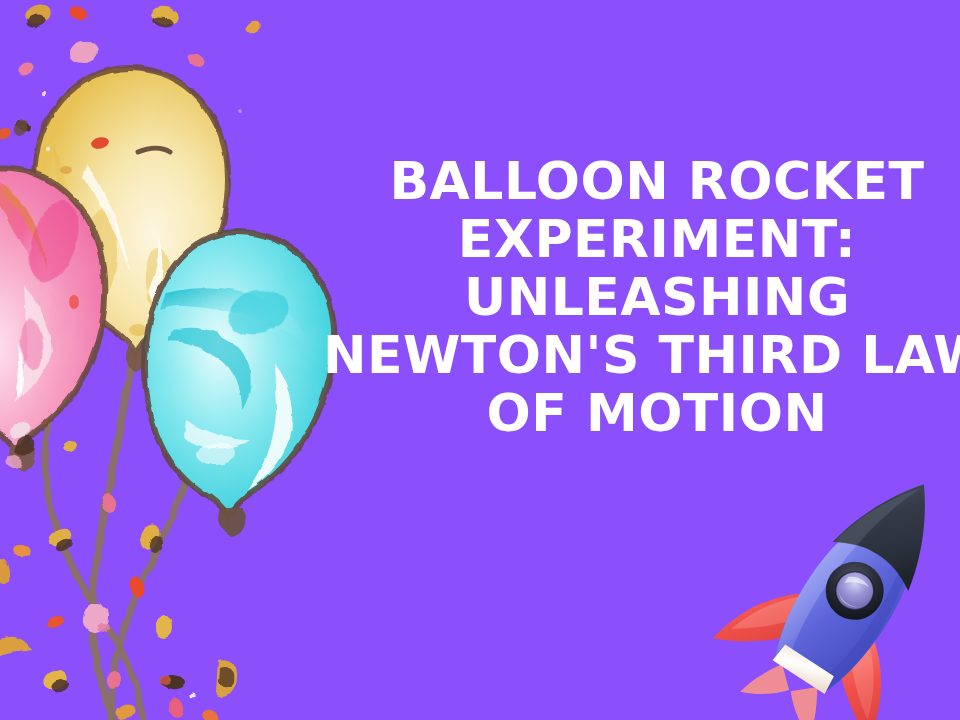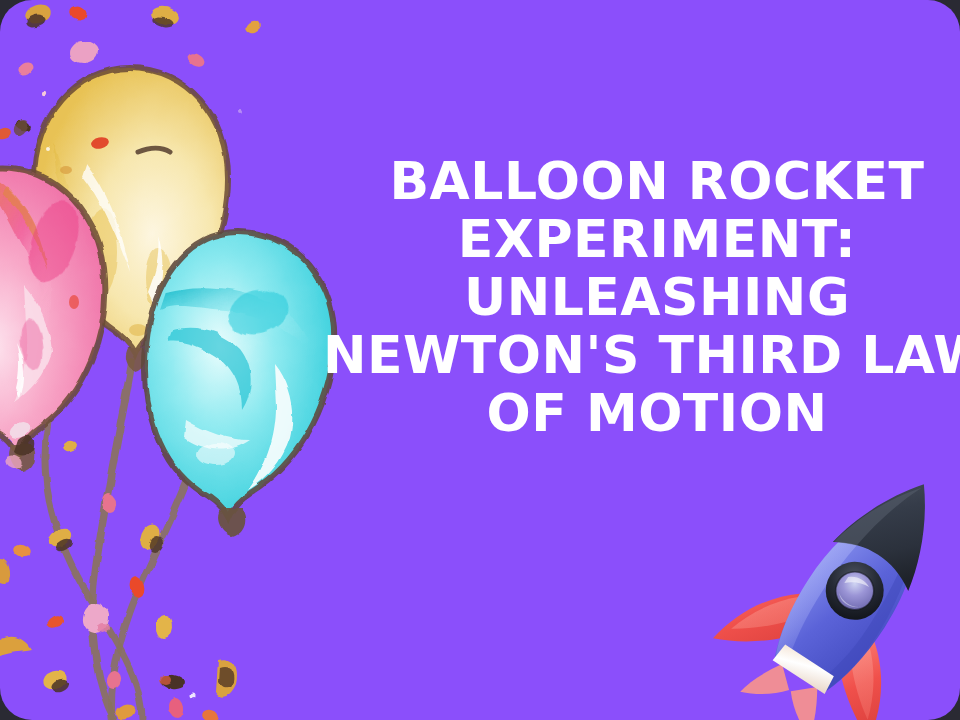--- a/index.html
+++ b/index.html
@@ -52,21 +52,21 @@
   }
   svg { display: block; overflow: visible; }
 
   #balloons-art { left: -10px; top: -8px; width: 360px; height: 730px; }
   #rocket-art   { left: 735px; top: 445px; width: 235px; height: 285px; z-index: 20; }
   #confetti-art { left: 0; top: 0; width: 360px; height: 720px; z-index: 30; }
 </style>
 </head>
 <body>
 
-<div id="poster" style="background: rgb(139, 79, 251); border-radius: 32px;">
+<div id="poster" style="background: rgb(139, 79, 251);">
 
   <div class="art" id="balloons-art">
     <svg width="360" height="730" viewBox="0 0 360 730" xmlns="http://www.w3.org/2000/svg">
       <defs>
 
         <radialGradient id="yWash" cx="62%" cy="58%" r="62%">
           <stop offset="0%" stop-color="#fdf6e0"></stop>
           <stop offset="48%" stop-color="#f7e7ae"></stop>
           <stop offset="100%" stop-color="#e8c254"></stop>
         </radialGradient>

